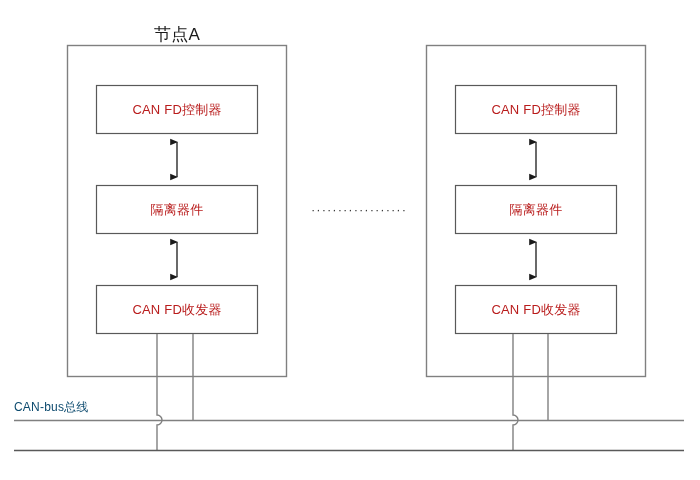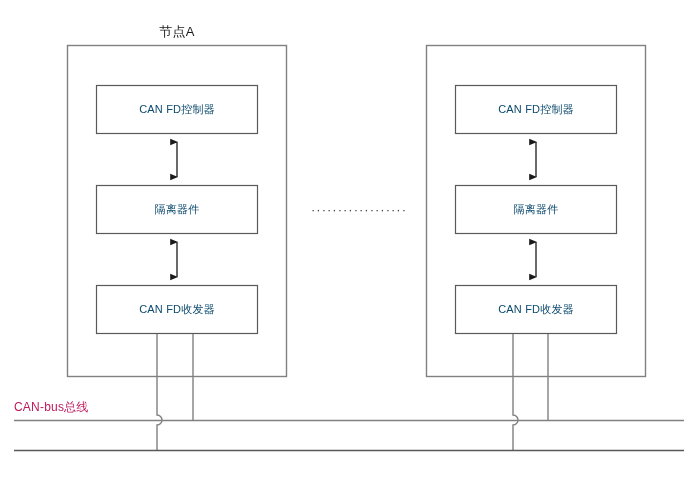--- a/index.html
+++ b/index.html
@@ -19,41 +19,41 @@
   }
   #diagram-svg {
     position: absolute;
     left: 0;
     top: 0;
     width: 700px;
     height: 480px;
   }
   .node-title {
     position: absolute;
-    font-size: 13px;
+    font-size: 17px;
     color: #1a1a1a;
     white-space: nowrap;
     text-align: center;
     letter-spacing: 0.2px;
   }
   .block-label {
     position: absolute;
-    font-size: 11px;
-    color: #0c4a6e;
+    font-size: 13px;
+    color: #b91c1c;
     white-space: nowrap;
     text-align: center;
     letter-spacing: 0.2px;
     display: flex;
     align-items: center;
     justify-content: center;
   }
   .bus-label {
     position: absolute;
     font-size: 12px;
-    color: #be185d;
+    color: #0c4a6e;
     white-space: nowrap;
     letter-spacing: 0.2px;
   }
 </style>
 </head>
 <body>
 
 <div id="canvas">
 
   <svg id="diagram-svg" viewBox="0 0 700 480">

